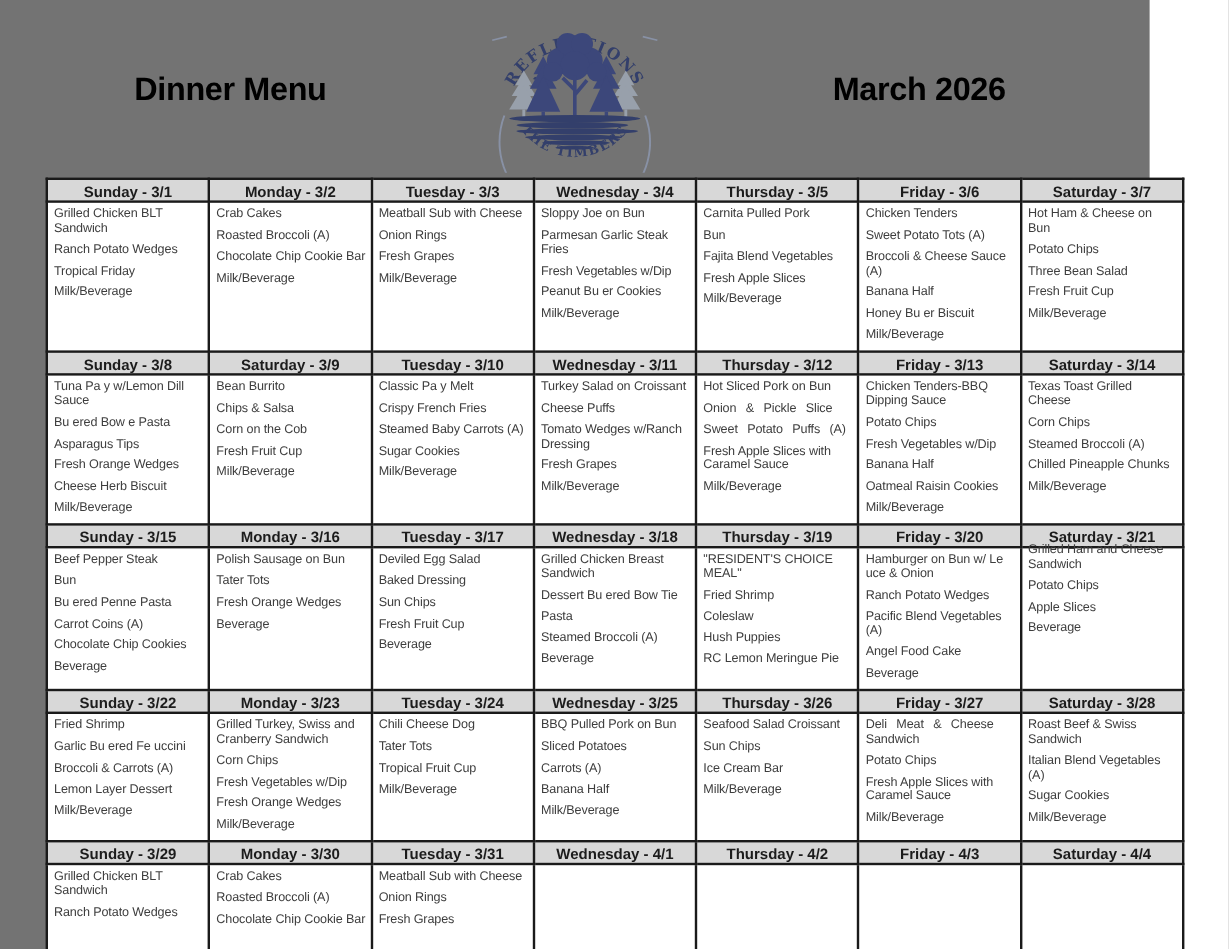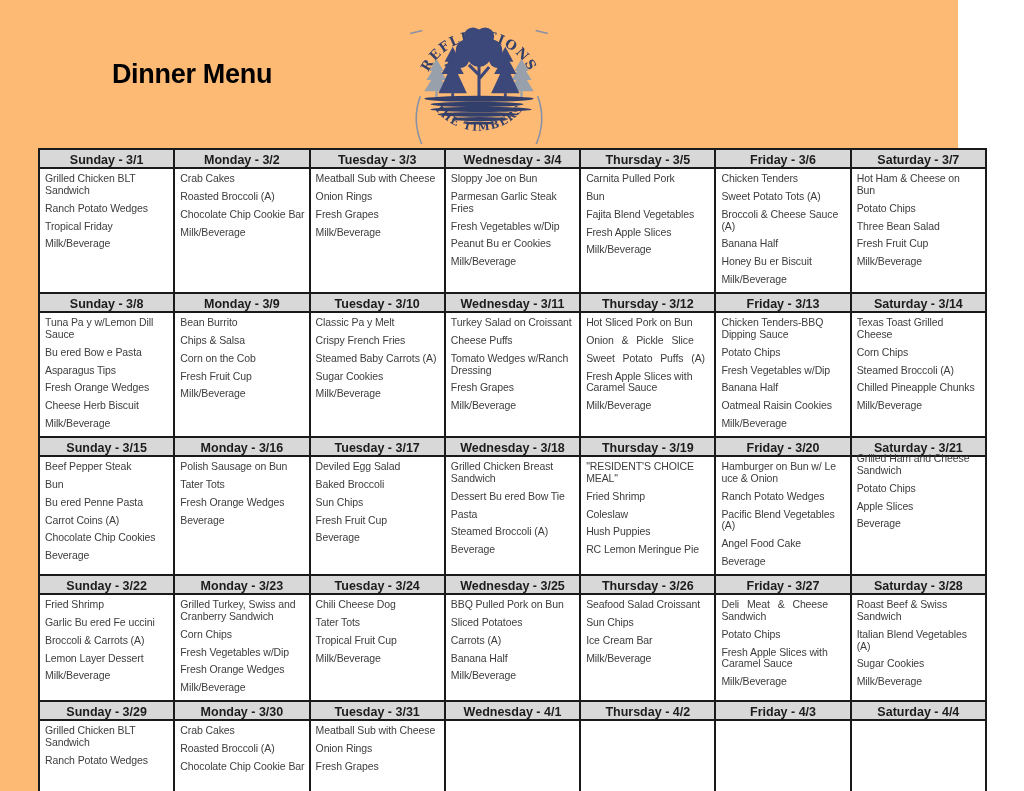--- a/index.html
+++ b/index.html
@@ -1,21 +1,21 @@
 <!DOCTYPE html>
 <html><head>
 <meta charset="utf-8">
 <style>
   html,body{margin:0;padding:0;}
   body{
     width:1024px;height:791px;background:#ffffff;overflow:hidden;
     font-family:"Liberation Sans","DejaVu Sans",sans-serif;
     -webkit-font-smoothing:antialiased;
   }
-  .page{position:relative;width:958px;height:791px;background:#fdba74;}
+  .page{position:relative;width:958px;height:791px;background:#737373;}
 
   
   .top{
     position:relative;height:148px;
     display:grid;grid-template-columns:1fr 190px 1fr;align-items:center;
   }
   .doc-title,.doc-month{
     font-size:27px;font-weight:bold;color:#000;letter-spacing:-0.3px;
     text-align:center;white-space:nowrap;
   }
@@ -116,20 +116,21 @@
           <ellipse cx="84" cy="115.5" rx="16" ry="1.5"></ellipse>
         </g>
 
         <text x="84" y="113" text-anchor="middle" font-family="'DejaVu Serif','Liberation Serif',serif" font-size="4.5" font-weight="bold" fill="#333f6b">at</text>
         <text font-family="'DejaVu Serif','Liberation Serif',serif" font-size="10.5" font-weight="bold" fill="#333f6b" letter-spacing="1.4">
           <textPath href="#arcBot" startOffset="50%" text-anchor="middle">THE TIMBERS</textPath>
         </text>
       </svg>
     </div>
 
+    <div class="doc-month">March 2026</div>
   </div>
 
   <table class="cal">
     <tbody>
         <tr class="hdr-row">
           <th>Sunday - 3/1</th>
           <th>Monday - 3/2</th>
           <th>Tuesday - 3/3</th>
           <th>Wednesday - 3/4</th>
           <th>Thursday - 3/5</th>
@@ -180,21 +181,21 @@
           <td>
             <p class="item">Hot Ham &amp; Cheese on Bun</p>
             <p class="item">Potato Chips</p>
             <p class="item">Three Bean Salad</p>
             <p class="item">Fresh Fruit Cup</p>
             <p class="item">Milk/Beverage</p>
           </td>
         </tr>
         <tr class="hdr-row">
           <th>Sunday - 3/8</th>
-          <th>Monday - 3/9</th>
+          <th>Saturday - 3/9</th>
           <th>Tuesday - 3/10</th>
           <th>Wednesday - 3/11</th>
           <th>Thursday - 3/12</th>
           <th>Friday - 3/13</th>
           <th>Saturday - 3/14</th>
         </tr>
         <tr class="body-row w2">
           <td>
             <p class="item">Tuna Pa y w/Lemon Dill Sauce</p>
             <p class="item">Bu ered Bow e Pasta</p>
@@ -266,21 +267,21 @@
             <p class="item">Beverage</p>
           </td>
           <td>
             <p class="item">Polish Sausage on Bun</p>
             <p class="item">Tater Tots</p>
             <p class="item">Fresh Orange Wedges</p>
             <p class="item">Beverage</p>
           </td>
           <td>
             <p class="item">Deviled Egg Salad</p>
-            <p class="item">Baked Broccoli</p>
+            <p class="item">Baked Dressing</p>
             <p class="item">Sun Chips</p>
             <p class="item">Fresh Fruit Cup</p>
             <p class="item">Beverage</p>
           </td>
           <td>
             <p class="item">Grilled Chicken Breast Sandwich</p>
             <p class="item">Dessert Bu ered Bow Tie</p>
             <p class="item">Pasta</p>
             <p class="item">Steamed Broccoli (A)</p>
             <p class="item">Beverage</p>

